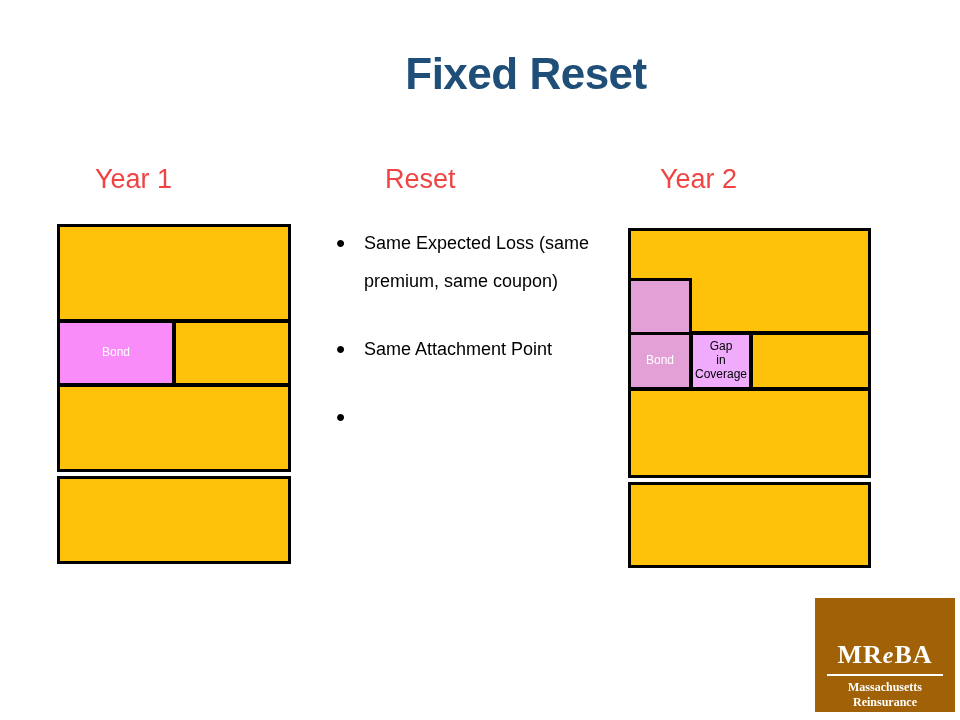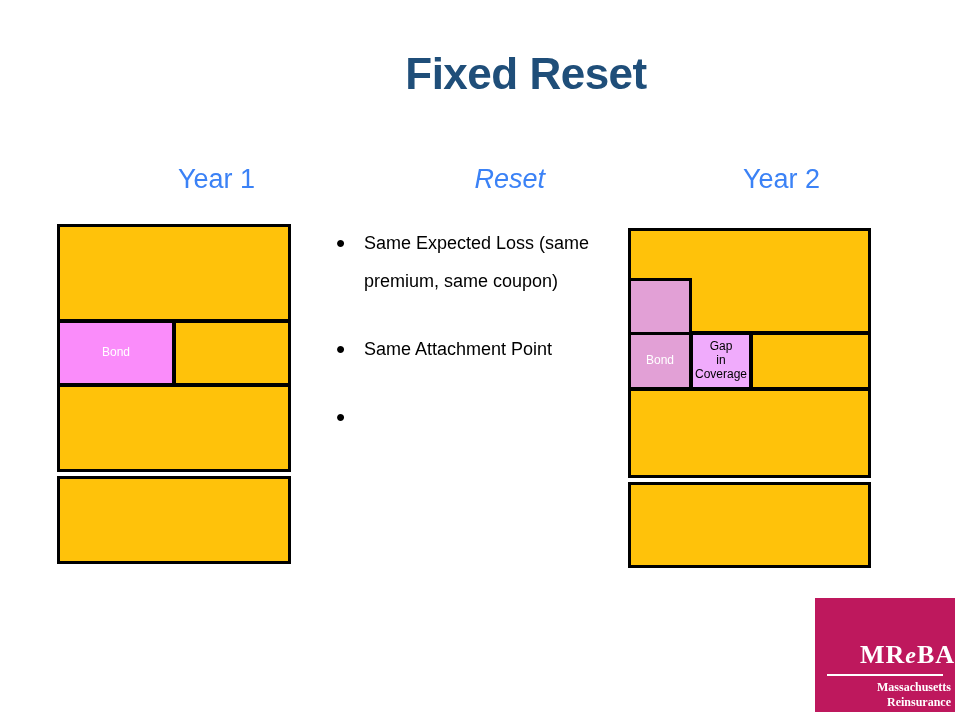--- a/index.html
+++ b/index.html
@@ -32,27 +32,27 @@
     color: #1f4e79;
     letter-spacing: -0.5px;
     line-height: 1.1;
     padding-left: 46px;
   }
 
   
   .col-heading {
     position: absolute;
     font-size: 27px;
-    color: #3b82f6;
-    text-align: right;
+    color: #ef4444;
+    text-align: left;
     line-height: 1.1;
     white-space: nowrap;
   }
   #heading-year1 { left: 95px;  top: 165px; width: 160px; }
-  #heading-reset { left: 385px; top: 165px; width: 160px; font-style: italic; }
+  #heading-reset { left: 385px; top: 165px; width: 160px; }
   #heading-year2 { left: 660px; top: 165px; width: 160px; }
 
   
   .tower {
     position: absolute;
   }
   .band {
     position: absolute;
     background: #FFC20A;
     border: 3px solid #000000;
@@ -133,24 +133,24 @@
     color: #000000;
   }
 
   
   #mreba-logo {
     position: absolute;
     left: 815px;
     top: 598px;
     width: 140px;
     height: 114px;
-    background: #be185d;
+    background: #a16207;
     color: #ffffff;
     font-family: "Liberation Serif", serif;
-    text-align: right;
+    text-align: center;
   }
   #mreba-wordmark {
     position: absolute;
     left: 0;
     top: 44px;
     width: 140px;
     font-size: 26px;
     font-weight: bold;
     letter-spacing: 1px;
     line-height: 1;

